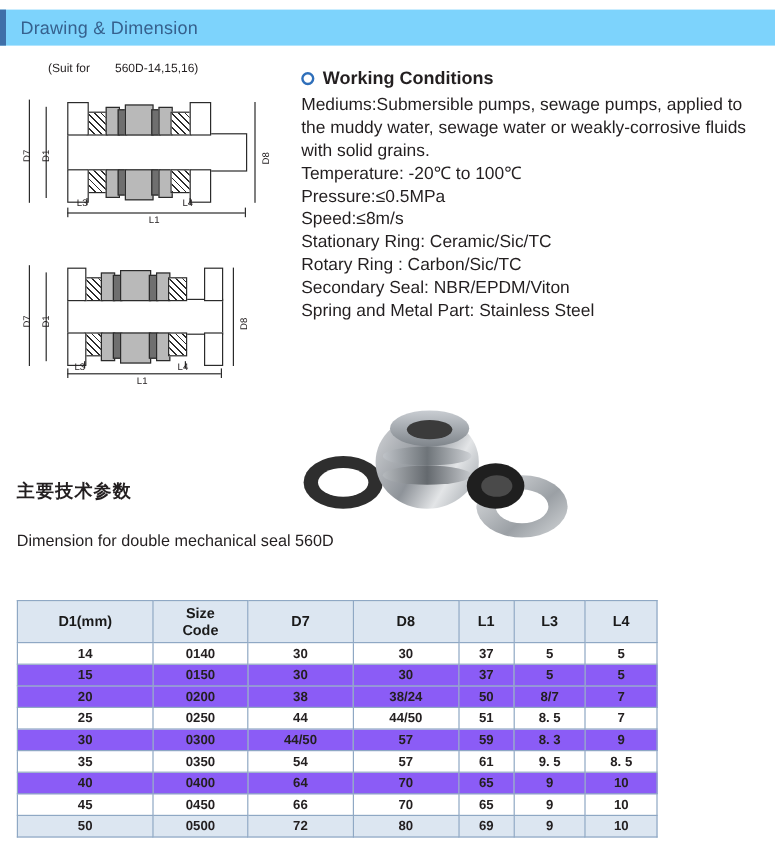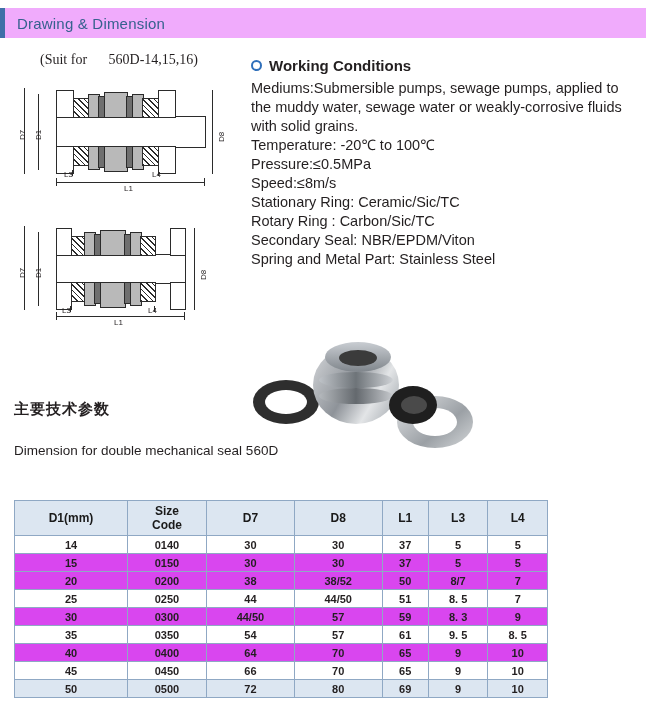--- a/index.html
+++ b/index.html
@@ -16,21 +16,21 @@
     overflow: hidden;
   }
 
   
   .header {
     position: absolute;
     left: 0;
     top: 8px;
     width: 646px;
     height: 30px;
-    background: #f0abfc;
+    background: #7dd3fc;
     border-left: 5px solid #3f6fa8;
     box-sizing: border-box;
     display: flex;
     align-items: center;
   }
   .header-title {
     font-size: 15px;
     color: #36618e;
     padding-left: 12px;
     letter-spacing: 0.2px;
@@ -51,26 +51,25 @@
     top: 6px;
     width: 225px;
   }
 
   .drawing-box {
     position: relative;
     width: 225px;
     margin-bottom: 8px;
   }
   .suit-label {
-    font-size: 14px;
+    font-size: 10px;
     color: #231f20;
     margin-left: 28px;
     margin-bottom: 2px;
     white-space: nowrap;
-    font-family: Liberation Serif, serif;
   }
   .suit-label .code {
     margin-left: 18px;
   }
 
   
   .draw {
     position: relative;
     width: 225px;
     height: 120px;
@@ -196,21 +195,21 @@
     padding: 0;
     font-weight: bold;
   }
   thead th {
     background: #dce6f1;
     height: 34px;
     font-size: 12px;
     color: #1a1a1a;
   }
   tbody tr.alt td {
-    background: #d946ef;
+    background: #8b5cf6;
   }
   tbody tr td {
     background: #ffffff;
   }
   tbody tr.last td {
     background: #dce6f1;
   }
   td.first, th.first { width: 112px; }
   td.sizecode, th.sizecode { width: 78px; }
 </style>
@@ -384,21 +383,21 @@
         <td>30</td>
         <td>30</td>
         <td>37</td>
         <td>5</td>
         <td>5</td>
       </tr>
       <tr class="alt">
         <td class="first">20</td>
         <td class="sizecode">0200</td>
         <td>38</td>
-        <td>38/52</td>
+        <td>38/24</td>
         <td>50</td>
         <td>8/7</td>
         <td>7</td>
       </tr>
       <tr>
         <td class="first">25</td>
         <td class="sizecode">0250</td>
         <td>44</td>
         <td>44/50</td>
         <td>51</td>

